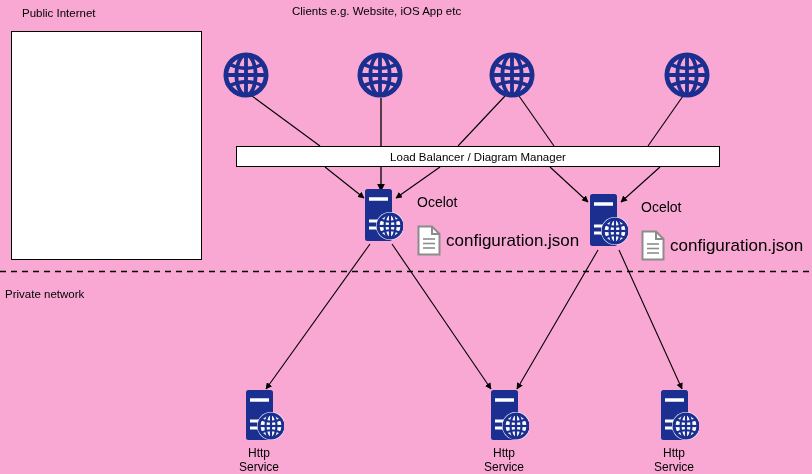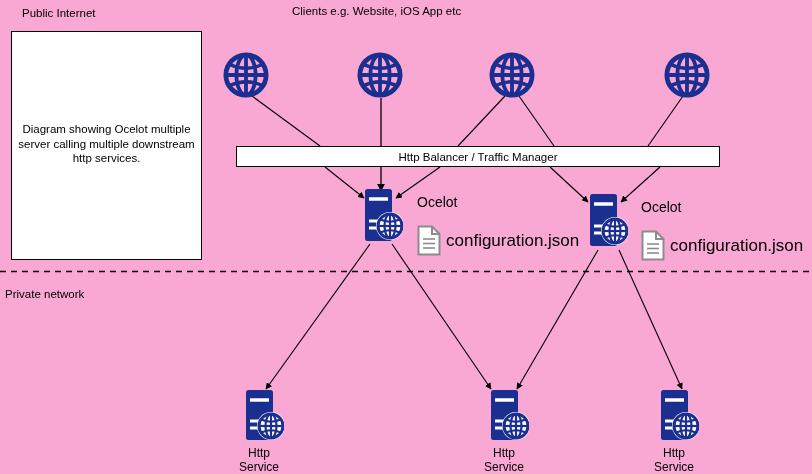--- a/index.html
+++ b/index.html
@@ -103,24 +103,23 @@
 </head>
 <body>
 
 <div id="canvas">
 
   <div class="lbl" id="public-internet-label">Public Internet</div>
   <div class="lbl" id="clients-label">Clients e.g. Website, iOS App etc</div>
   <div class="lbl" id="private-network-label">Private network</div>
 
   <div id="legend-box"></div>
-  <div id="legend-text">Diagram showing Ocelot multiple server calling multiple downstream http services.</div>
 
   <div id="lb-box">
-    <span>Http Balancer / Traffic Manager</span>
+    <span>Load Balancer / Diagram Manager</span>
   </div>
 
   <svg class="svg-layer" viewBox="0 0 812 474">
     <defs>
       <marker id="arrow" viewBox="0 0 10 10" refX="9" refY="5" markerWidth="6" markerHeight="6" orient="auto-start-reverse">
         <path d="M 0 0 L 10 5 L 0 10 z" fill="#000000"></path>
       </marker>
     </defs>
 
     <line x1="0" y1="271.5" x2="812" y2="271.5" stroke="#000000" stroke-width="1.3" stroke-dasharray="6,5"></line>

